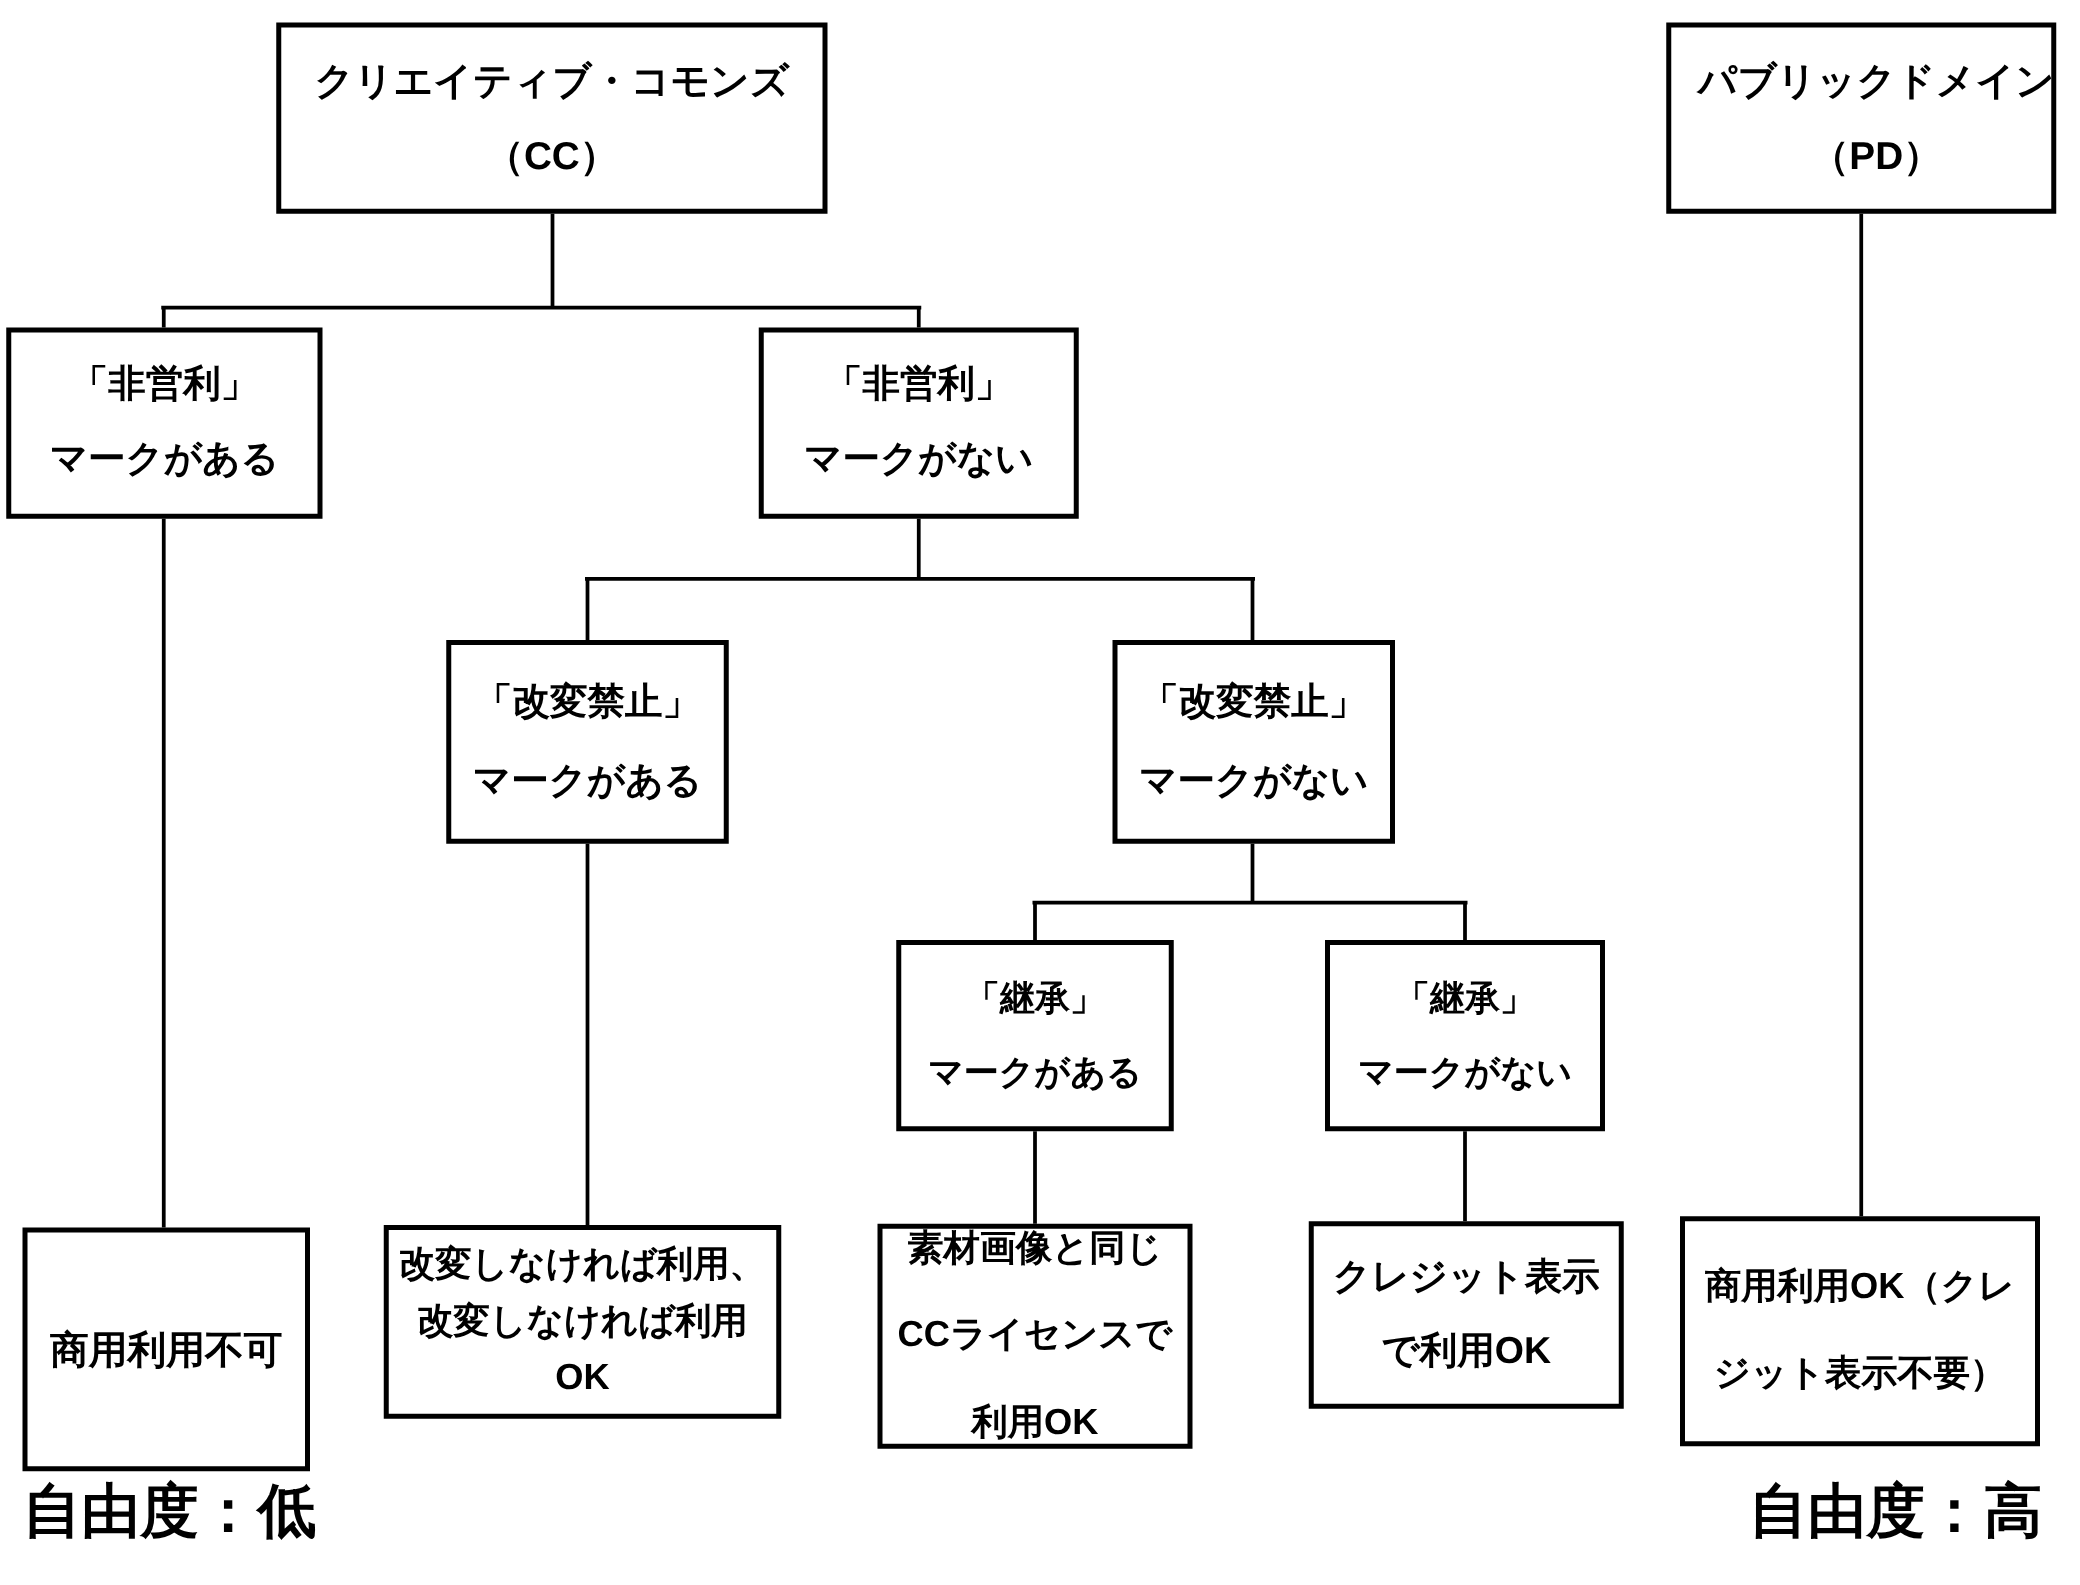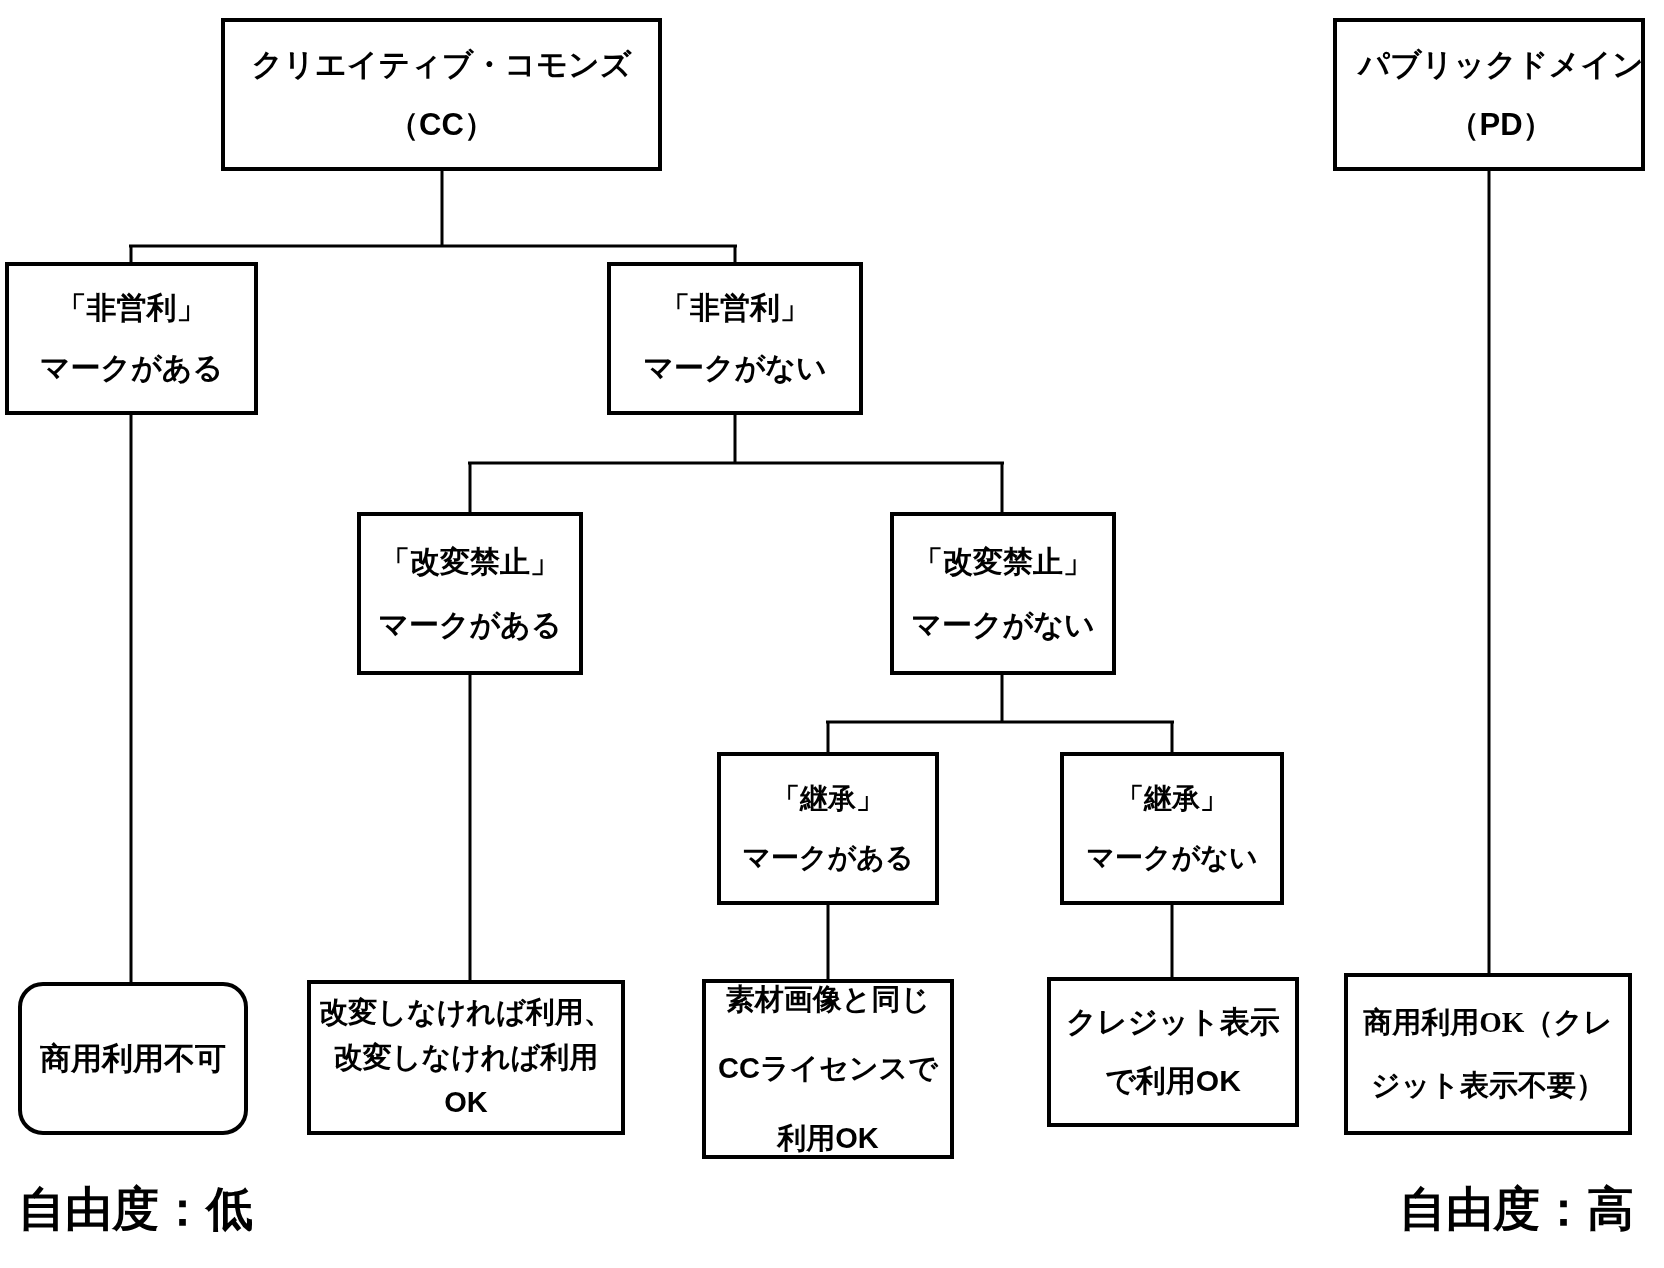--- a/index.html
+++ b/index.html
@@ -33,25 +33,25 @@
 
   
   #box-cc        { left: 221px;  top: 18px;  width: 441px; height: 153px; font-size: 31px; }
   #box-pd        { left: 1333px; top: 18px;  width: 312px; height: 153px; font-size: 31px; padding-left: 24px; }
   #box-nc-yes    { left: 5px;    top: 262px; width: 253px; height: 153px; font-size: 30px; }
   #box-nc-no     { left: 607px;  top: 262px; width: 256px; height: 153px; font-size: 30px; }
   #box-nd-yes    { left: 357px;  top: 512px; width: 226px; height: 163px; font-size: 30px; }
   #box-nd-no     { left: 890px;  top: 512px; width: 226px; height: 163px; font-size: 30px; }
   #box-sa-yes    { left: 717px;  top: 752px; width: 222px; height: 153px; font-size: 28px; }
   #box-sa-no     { left: 1060px; top: 752px; width: 224px; height: 153px; font-size: 28px; }
-  #box-result-nc { left: 18px;   top: 982px; width: 230px; height: 153px; font-size: 31px; border-radius: 25px; }
+  #box-result-nc { left: 18px;   top: 982px; width: 230px; height: 195px; font-size: 31px; }
   #box-result-nd { left: 307px;  top: 980px; width: 318px; height: 155px; font-size: 29px; }
   #box-result-sa { left: 702px;  top: 979px; width: 252px; height: 180px; font-size: 29px; justify-content: space-between; }
   #box-result-by { left: 1047px; top: 977px; width: 252px; height: 150px; font-size: 30px; }
-  #box-result-pd { left: 1344px; top: 973px; width: 288px; height: 162px; font-size: 29px; font-family: Liberation Serif, serif; }
+  #box-result-pd { left: 1344px; top: 973px; width: 288px; height: 184px; font-size: 29px; }
 
   .freedom-label {
     position: absolute;
     font-size: 47px;
     font-weight: 700;
     white-space: nowrap;
   }
   #label-low  { left: 18px;  top: 1178px; }
   #label-high { right: 30px; top: 1178px; }
 </style>

